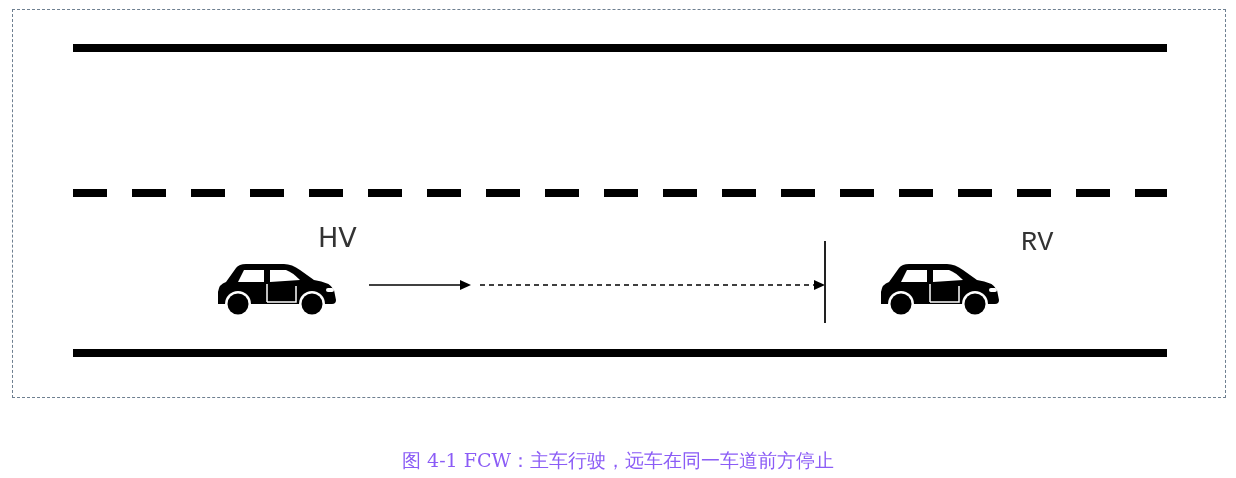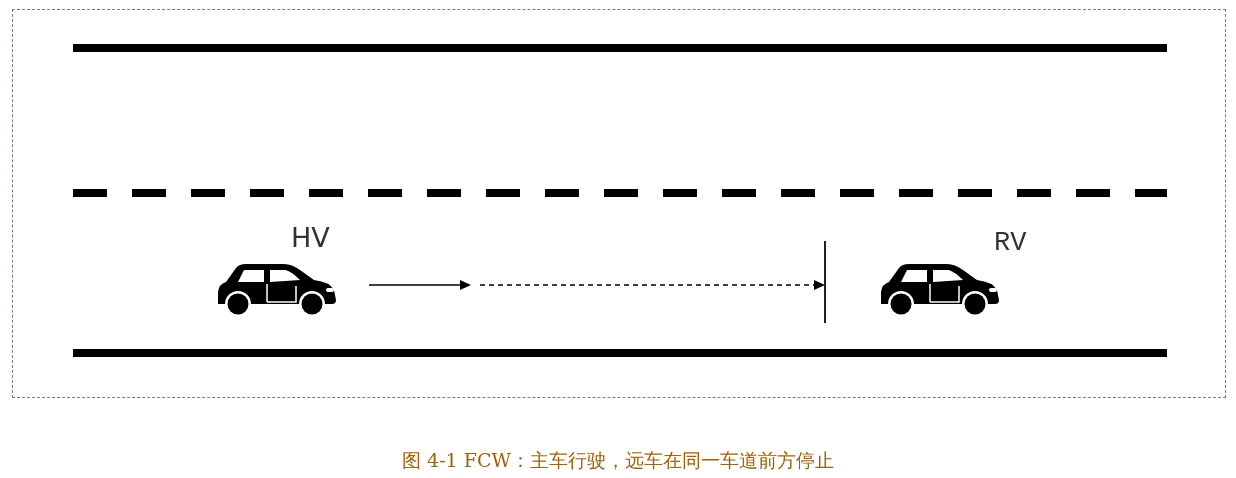--- a/index.html
+++ b/index.html
@@ -1,23 +1,23 @@
 <!DOCTYPE html>
 <html><head>
 <meta charset="utf-8">
 <style>
   html, body { margin: 0; padding: 0; background: #ffffff; }
   body { width: 1236px; height: 478px; position: relative; overflow: hidden; font-family: "DejaVu Sans", sans-serif; }
   .frame { position: absolute; left: 12px; top: 9px; width: 1214px; height: 389px; border: 1.5px dashed #6e7f90; box-sizing: border-box; }
   .road-line { position: absolute; left: 73px; width: 1094px; height: 8px; background: #000; }
   .lane-dash { position: absolute; left: 73px; top: 189px; width: 1094px; height: 8px;
     background: repeating-linear-gradient(to right, #000 0, #000 34px, transparent 34px, transparent 59px); }
-  .label { position: absolute; font-family: "DejaVu Sans", sans-serif; font-size: 27px; color: #333; letter-spacing: 0px; }
+  .label { position: absolute; font-family: "DejaVu Sans", sans-serif; font-size: 27px; color: #333; letter-spacing: 0px; margin-left: 27px; }
   .car { position: absolute; }
-  .caption { position: absolute; left: 0; width: 1236px; top: 448px; text-align: center; font-family: "DejaVu Serif", serif; font-size: 19px; color: #a16207; }
+  .caption { position: absolute; left: 0; width: 1236px; top: 448px; text-align: center; font-family: "DejaVu Serif", serif; font-size: 19px; color: #8b5cf6; }
   svg { display: block; }
 </style>
 </head>
 <body>
 
 <div class="frame"></div>
 
 <div class="road-line" style="top:44px;"></div>
 <div class="lane-dash"></div>
 <div class="road-line" style="top:349px;"></div>

